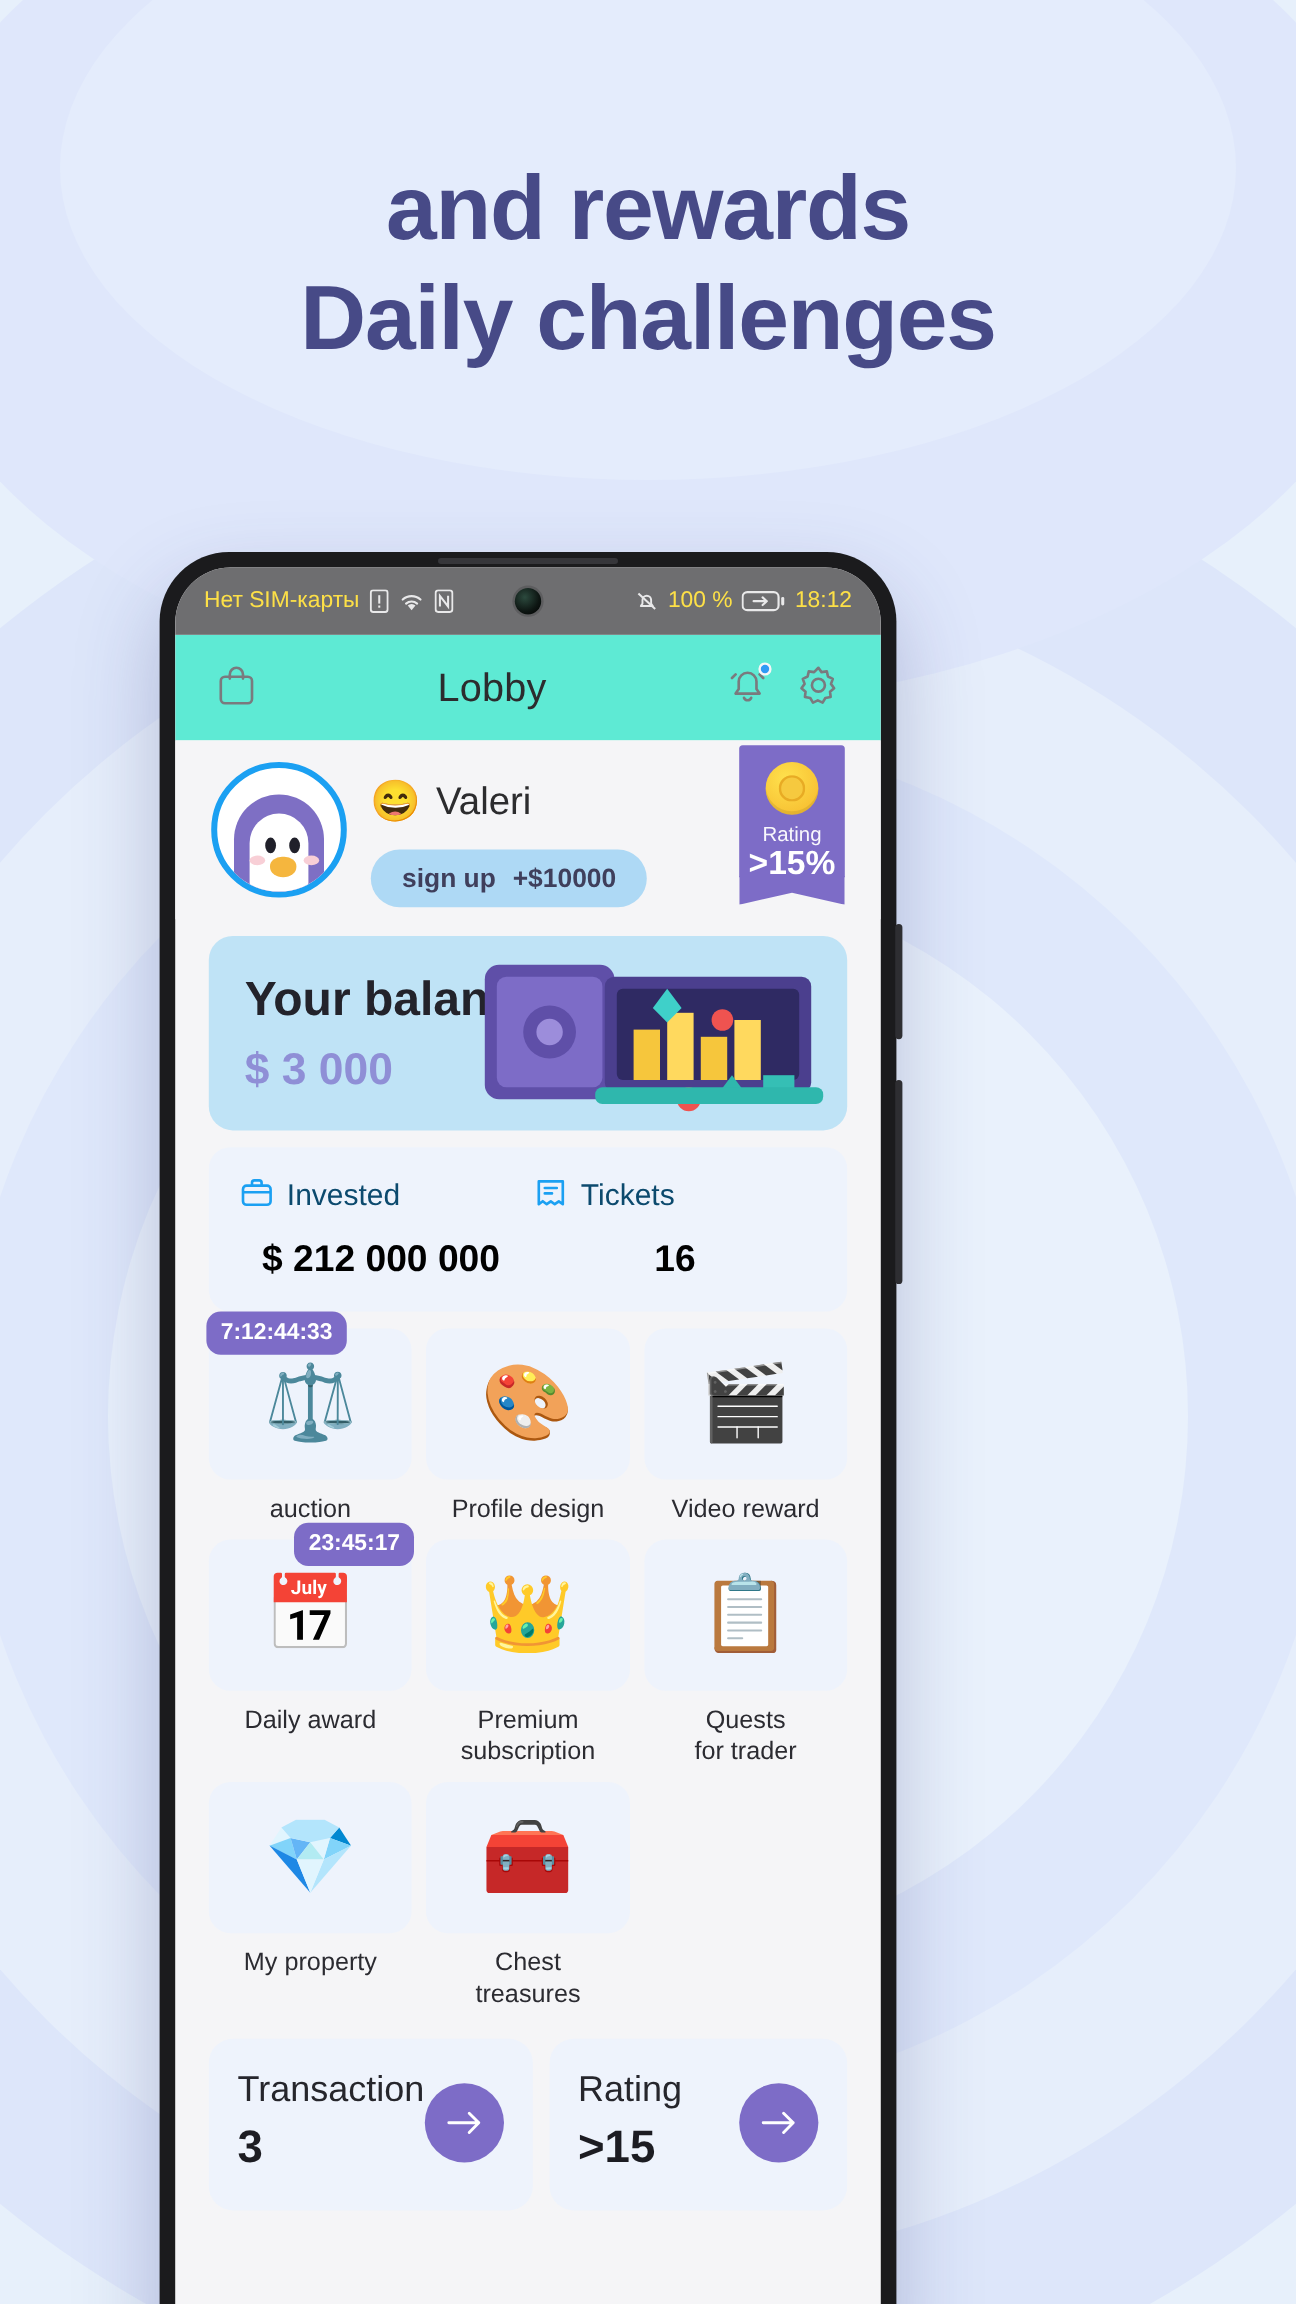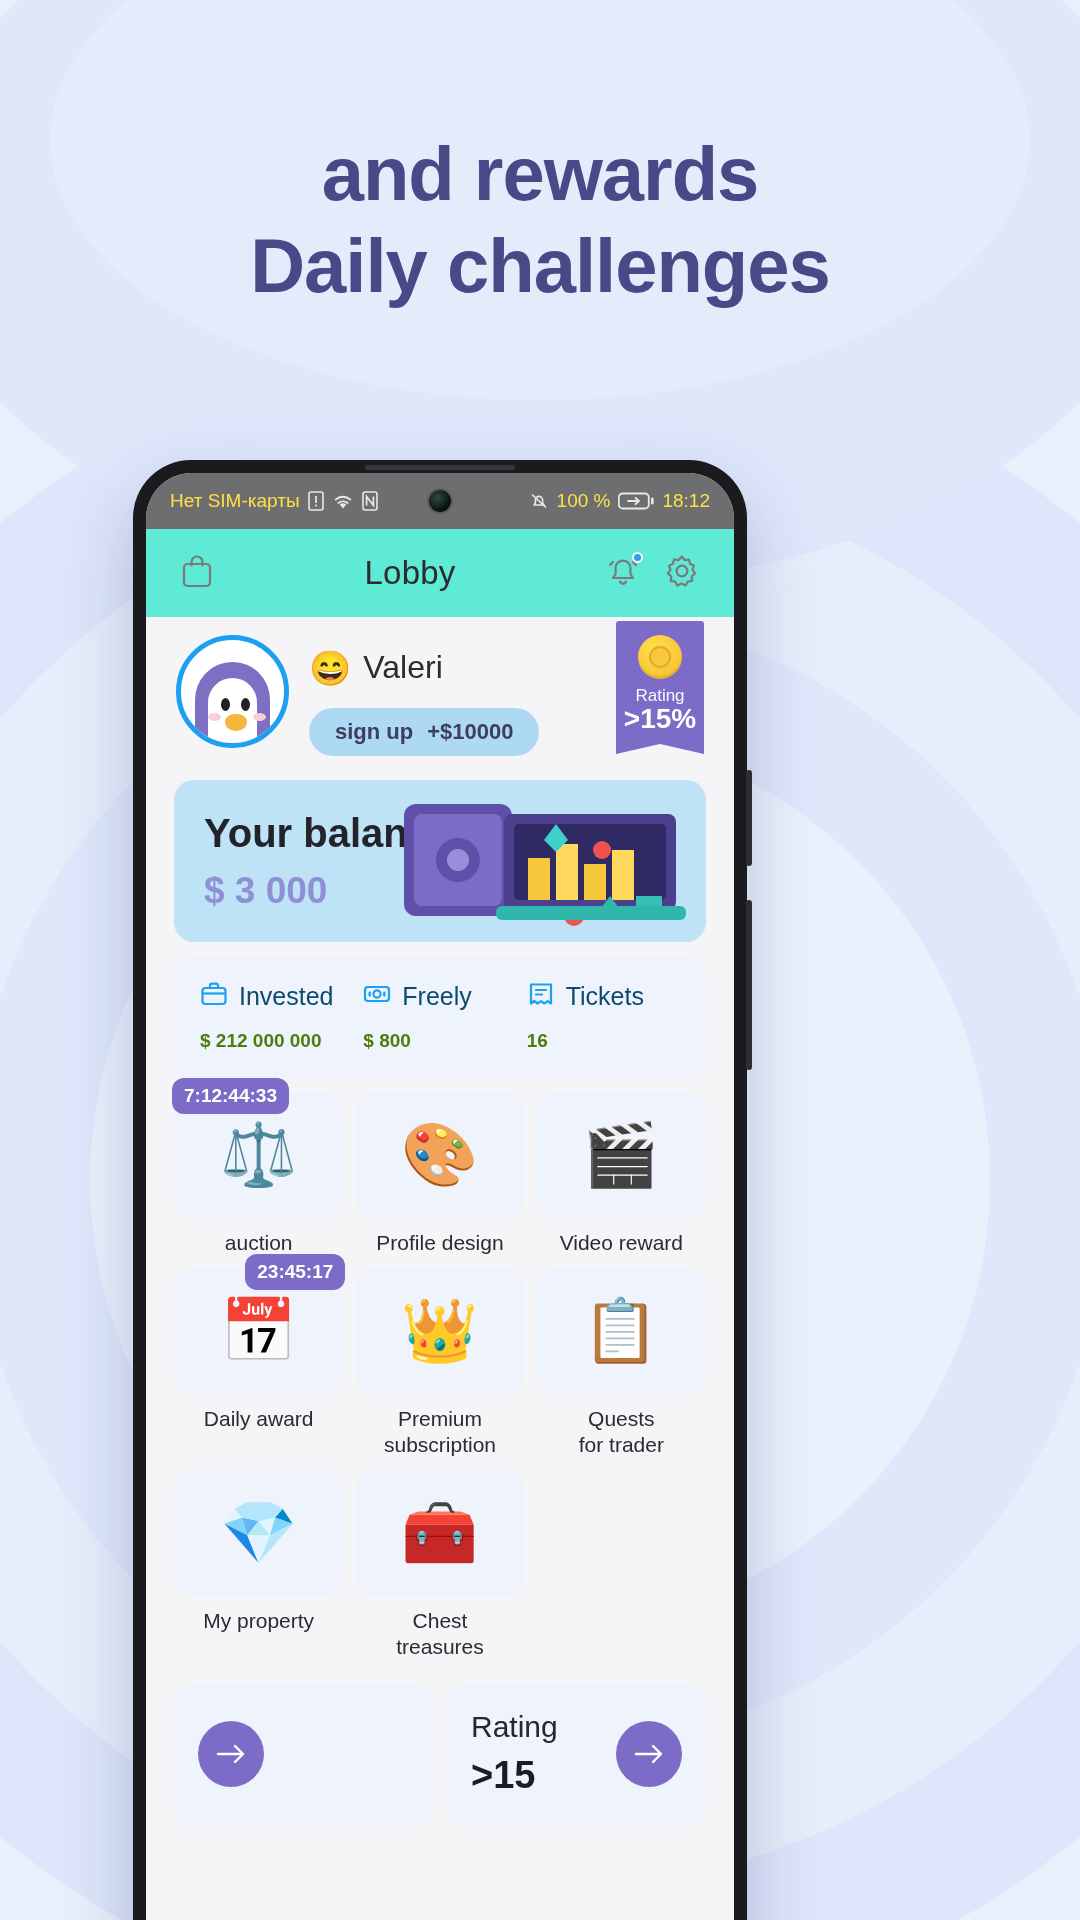--- a/index.html
+++ b/index.html
@@ -172,21 +172,21 @@
   }
 
   
   .stats {
     margin:14px 28px 0 28px; background:#eef3fc; border-radius:18px;
     display:flex; padding:24px 26px 26px 26px; gap:10px;
   }
   .stat { flex:1; }
   .stat-head { display:flex; align-items:center; gap:11px; }
   .stat-label { font-size:25px; color:#0c4a6e; }
-  .stat-value { font-size:19px; color:#4d7c0f; font-weight:600; margin-top:18px; }
+  .stat-value { font-size:31px; color:#000000; font-weight:600; margin-top:18px;text-align:center; }
 
   
   .grid {
     margin:14px 28px 0 28px;
     display:grid; grid-template-columns:repeat(3,1fr); gap:12px;
   }
   .tile-wrap { position:relative; }
   .tile {
     background:#eef3fc; border-radius:18px; height:126px;
     display:flex; align-items:center; justify-content:center;
@@ -375,34 +375,20 @@
               </svg>
           </span>
           <span class="stat-label">Invested</span>
         </div>
         <div class="stat-value">$ 212 000 000</div>
       </div>
       <div class="stat">
         <div class="stat-head">
           <span>
             <svg width="28" height="28" viewBox="0 0 28 28">
-                <rect x="2" y="7" width="24" height="14" rx="3" fill="none" stroke="#1ba0f2" stroke-width="2.2"></rect>
-                <circle cx="14" cy="14" r="3.6" fill="none" stroke="#1ba0f2" stroke-width="2.2"></circle>
-                <rect x="5.5" y="11.5" width="2.4" height="5" rx="1.2" fill="#1ba0f2"></rect>
-                <rect x="20.1" y="11.5" width="2.4" height="5" rx="1.2" fill="#1ba0f2"></rect>
-              </svg>
-          </span>
-          <span class="stat-label">Freely</span>
-        </div>
-        <div class="stat-value">$ 800</div>
-      </div>
-      <div class="stat">
-        <div class="stat-head">
-          <span>
-            <svg width="28" height="28" viewBox="0 0 28 28">
                 <path d="M4 4.5h20v19l-3.3-2.4-3.4 2.4-3.3-2.4-3.4 2.4L7.3 21 4 23.5z" fill="none" stroke="#1ba0f2" stroke-width="2.2" stroke-linejoin="round"></path>
                 <path d="M9 10h10M9 14.5h6" stroke="#1ba0f2" stroke-width="2.2" stroke-linecap="round"></path>
               </svg>
           </span>
           <span class="stat-label">Tickets</span>
         </div>
         <div class="stat-value">16</div>
       </div>
     </div>
 
@@ -464,20 +450,24 @@
           </div>
         <div class="tile-label">
             <div>Chest</div>
             <div>treasures</div>
           </div>
       </div>
     </div>
 
     <div class="bottom-row">
       <div class="bcard">
+        <div>
+          <div class="bc-title">Transaction</div>
+          <div class="bc-value">3</div>
+        </div>
         <div class="bc-arrow">
           <svg width="32" height="22" viewBox="0 0 32 22">
               <path d="M3 11h25m-8-8l8 8-8 8" fill="none" stroke="#fff" stroke-width="2.4" stroke-linecap="round" stroke-linejoin="round"></path>
             </svg>
         </div>
       </div>
       <div class="bcard">
         <div>
           <div class="bc-title">Rating</div>
           <div class="bc-value">&gt;15</div>

